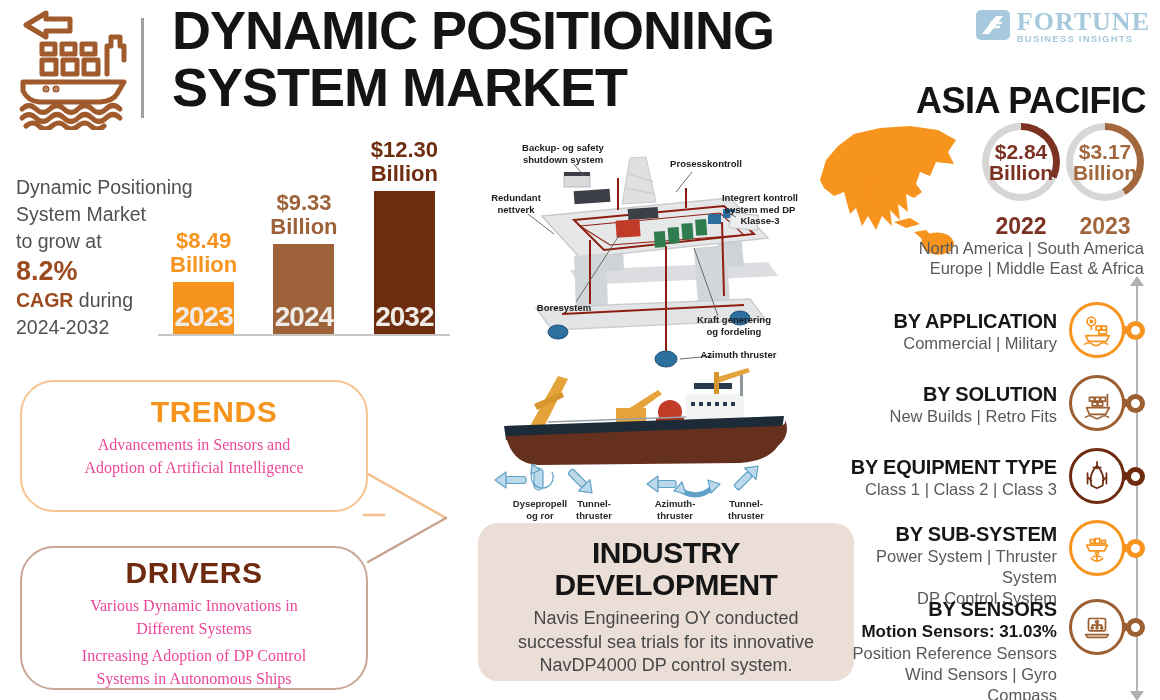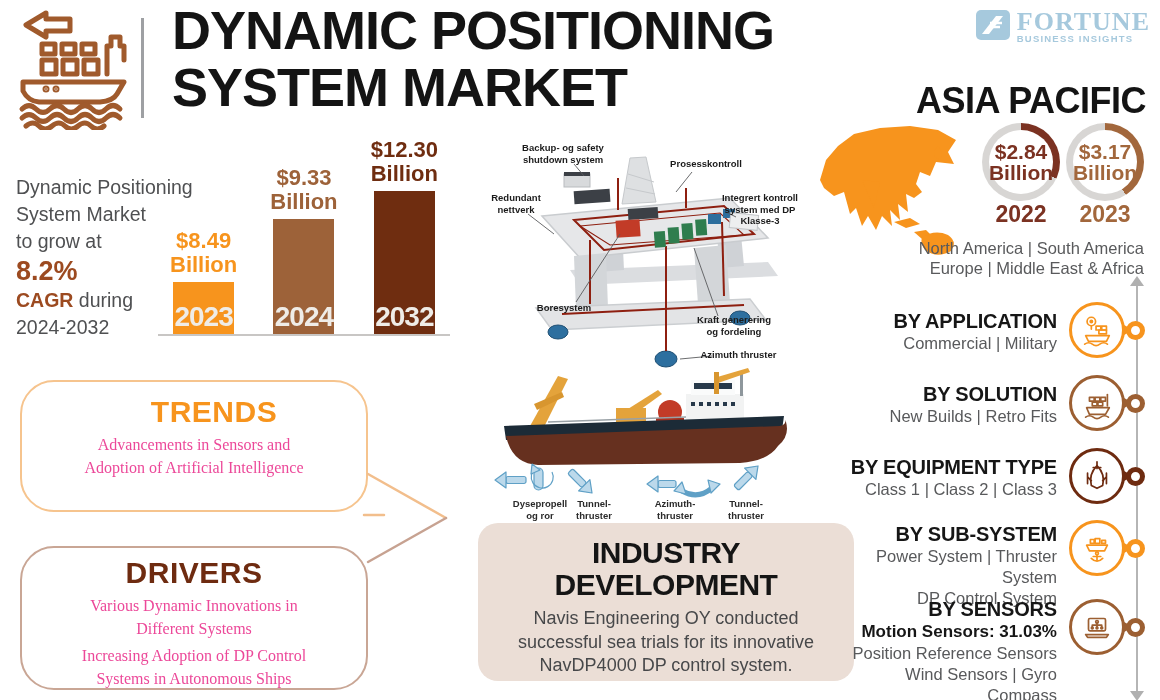--- a/index.html
+++ b/index.html
@@ -58,21 +58,21 @@
   
   .ap-title { position:absolute; right:14px; top:80px; font-size:36px; font-weight:800;
               letter-spacing:-0.5px; color:#141414; }
   .ap-map { position:absolute; left:810px; top:120px; }
   .donut-block { position:absolute; top:123px; width:78px; text-align:center; }
   .donut { position:relative; width:78px; height:78px; border-radius:50%; }
   .donut-hole { position:absolute; left:7px; top:7px; width:64px; height:64px; border-radius:50%;
                 background:#fff; display:flex; align-items:center; justify-content:center; }
   .donut-text { font-weight:700; font-size:21px; line-height:21px; text-align:center; }
   .donut-text span { display:block; }
-  .donut-year { margin-top:0; font-size:23px; font-weight:700; }
+  .donut-year { margin-top:12px; font-size:23px; font-weight:700; }
   .ap-regions { position:absolute; right:16px; top:239px; font-size:16.5px; line-height:19.5px;
                 color:#595a5c; text-align:right; white-space:pre-line; }
 
   .timeline { position:absolute; left:1136px; top:283px; width:2px; height:408px; background:#b5b5b5; }
   .tl-arrow { position:absolute; left:1130px; width:0; height:0;
               border-left:7px solid transparent; border-right:7px solid transparent; }
   .tl-arrow-up { top:276px; border-bottom:10px solid #b0b0b0; }
   .tl-arrow-down { top:691px; border-top:10px solid #b0b0b0; }
 
   .segments { position:absolute; left:839px; top:0; width:312px; height:700px; }
@@ -143,21 +143,21 @@
       <div class="bar-col">
         <div class="bar-value" style="color:#f7941d">$8.49
 Billion</div>
         <div class="bar" style="height:52px;background:#f7941d">
           <div class="bar-year">2023</div>
         </div>
       </div>
       <div class="bar-col">
         <div class="bar-value" style="color:#9d6239">$9.33
 Billion</div>
-        <div class="bar" style="height:115px;background:#9d6239">
+        <div class="bar" style="height:90px;background:#9d6239">
           <div class="bar-year">2024</div>
         </div>
       </div>
       <div class="bar-col">
         <div class="bar-value" style="color:#6f2d10">$12.30
 Billion</div>
         <div class="bar" style="height:143px;background:#6f2d10">
           <div class="bar-year">2032</div>
         </div>
       </div>

